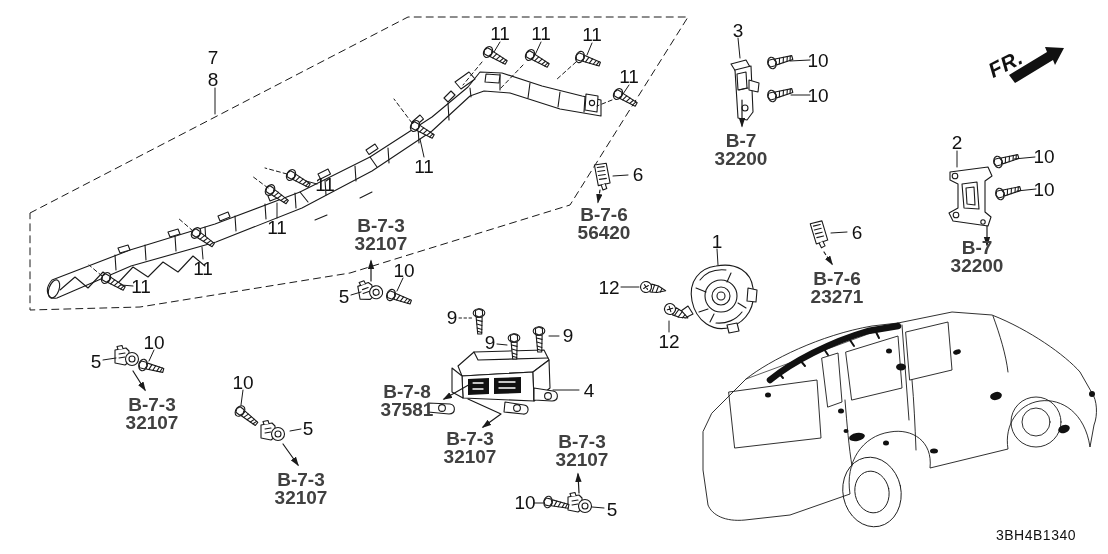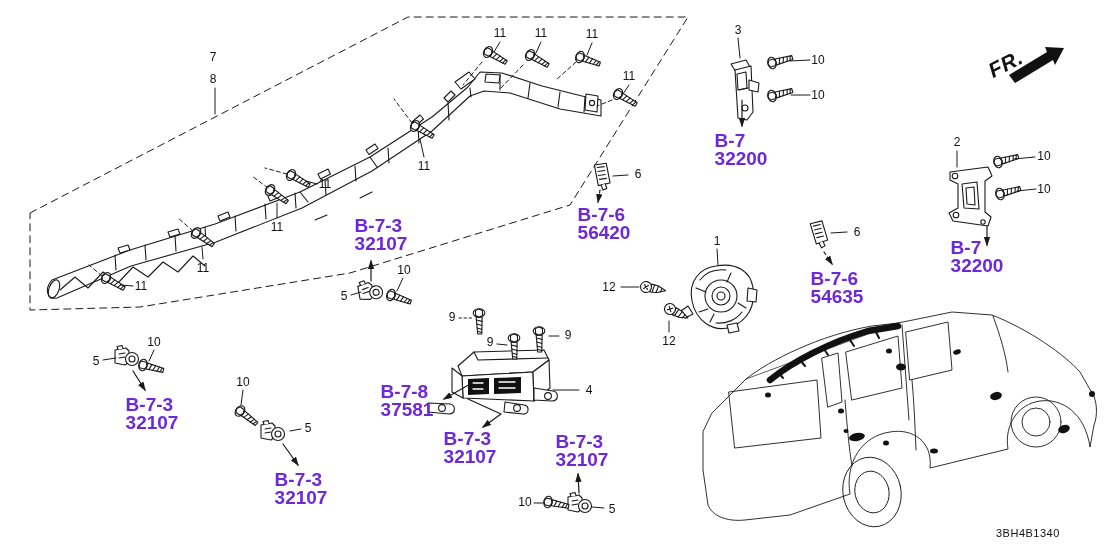--- a/index.html
+++ b/index.html
@@ -1,26 +1,26 @@
 <!DOCTYPE html>
 <html><head>
 <meta charset="utf-8">
 <style>
   html,body{margin:0;padding:0;background:#fff;}
   #stage{position:relative;width:1108px;height:554px;background:#ffffff;
          font-family:"Liberation Sans",sans-serif;color:#111;overflow:hidden;}
   #art{position:absolute;left:0;top:0;}
-  .callout{position:absolute;transform:translate(-50%,-50%);font-size:12px;
+  .callout{position:absolute;transform:translate(-50%,-50%);font-size:19px;
            line-height:1;white-space:nowrap;color:#111;}
   .refcode{position:absolute;transform:translateX(-50%);font-weight:bold;
-           font-size:19px;line-height:.95;white-space:nowrap;color:#6d28d9;}
+           font-size:19px;line-height:.95;text-align:center;white-space:nowrap;color:#404040;}
   .refcode span{display:block;}
   .frlabel{position:absolute;left:988px;top:52px;font-weight:bold;font-style:italic;
            font-size:21px;transform:rotate(-27deg);letter-spacing:.5px;}
-  .diagcode{position:absolute;left:996px;top:527px;font-size:11px;letter-spacing:.5px;}
+  .diagcode{position:absolute;left:996px;top:527px;font-size:14px;letter-spacing:.5px;}
 </style>
 </head>
 <body>
 
 <div id="stage">
 
   <svg id="art" width="1108" height="554" viewBox="0 0 1108 554" stroke="#1a1a1a" fill="none" stroke-linecap="round" stroke-linejoin="round">
 
     <defs>
       <marker id="ah" markerWidth="12" markerHeight="10" refX="8" refY="3.2" orient="auto" markerUnits="userSpaceOnUse">
@@ -298,21 +298,21 @@
       <div class="refcode" style="left: 977px; top: 239px;">
         <span>B-7</span>
         <span>32200</span>
       </div>
       <div class="refcode" style="left: 604px; top: 206px;">
         <span>B-7-6</span>
         <span>56420</span>
       </div>
       <div class="refcode" style="left: 837px; top: 270px;">
         <span>B-7-6</span>
-        <span>54635</span>
+        <span>23271</span>
       </div>
       <div class="refcode" style="left: 381px; top: 217px;">
         <span>B-7-3</span>
         <span>32107</span>
       </div>
       <div class="refcode" style="left: 152px; top: 396px;">
         <span>B-7-3</span>
         <span>32107</span>
       </div>
       <div class="refcode" style="left: 301px; top: 471px;">

